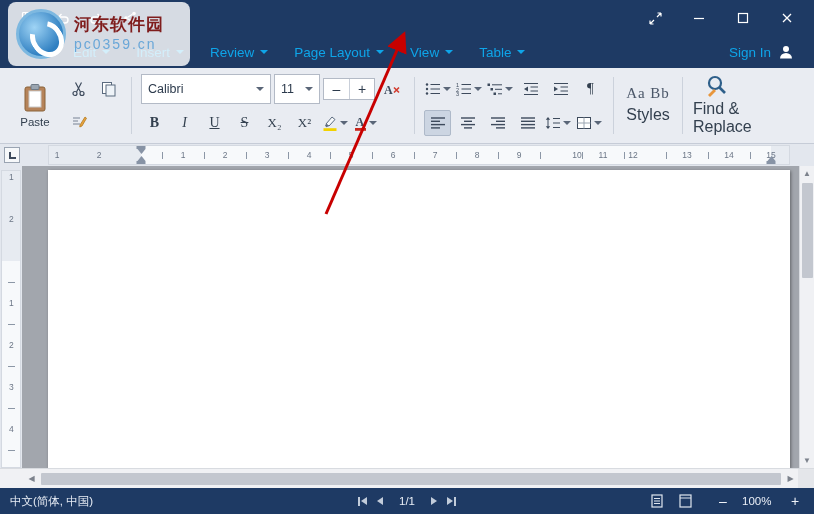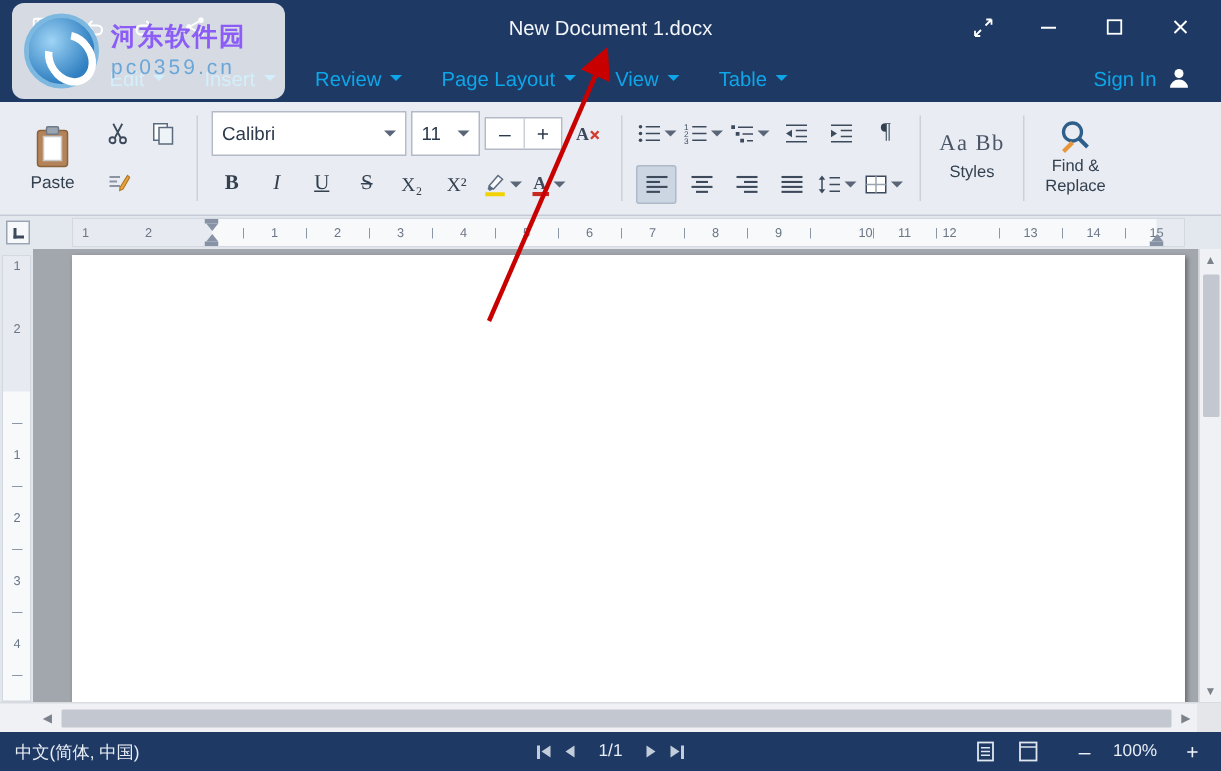--- a/index.html
+++ b/index.html
@@ -25,21 +25,21 @@
 .rbtn{min-width:27px;height:26px;display:flex;align-items:center;justify-content:center;gap:2px;border:1px solid transparent;border-radius:2px;cursor:pointer;color:#33404f}
 .rbtn.pressed{background:#ccd5e2;border-color:#aeb9c9}
 .glyph{font-size:14px;font-weight:bold;font-family:"Liberation Serif",serif}
 .combo{display:flex;align-items:center;justify-content:space-between;background:#fff;border:1px solid #b3bac6;height:30px;padding:0 6px;font-size:12.5px;cursor:pointer;color:#2c3a4c}
 .seg{display:flex;border:1px solid #b3bac6;background:#fff;height:22px}
 .seg .seg-btn{width:25px;display:flex;align-items:center;justify-content:center;font-size:14px;cursor:pointer;color:#2c3a4c}
 .seg .seg-btn + .seg-btn{border-left:1px solid #c9cfd9}
 .paste-col{display:flex;flex-direction:column;align-items:center;justify-content:center;width:52px;height:66px;border:1px solid transparent;border-radius:2px;cursor:pointer}
 .paste-col .lbl{font-size:11.5px;margin-top:3px;color:#33404f}
 .bigbtn{display:flex;flex-direction:column;align-items:center;justify-content:center;width:56px;height:66px;cursor:pointer;border:1px solid transparent;border-radius:2px}
-.bigbtn .txt{font-size:11px;text-align:center;line-height:1.15;color:#33404f}
+.bigbtn .txt{font-size:16px;text-align:left;line-height:1.15;color:#33404f}
 .styles-preview{font-family:"Liberation Serif",serif;font-size:15px;color:#4a5668;letter-spacing:1px}
 
 .ruler-strip{height:22px;background:#e3e7ee;position:relative;flex:0 0 auto}
 .tabsel{position:absolute;left:4px;top:3px;width:16px;height:16px;background:#f6f8fa;border:1px solid #9aa4b2;display:flex;align-items:center;justify-content:center;cursor:pointer}
 .tabsel i{display:block;width:7px;height:7px;border-left:2px solid #3d4a5c;border-bottom:2px solid #3d4a5c}
 .hband{position:absolute;left:48px;top:1px;width:742px;height:20px;background:#f7f9fb;border:1px solid #d4d9e1}
 .mshade{position:absolute;top:0;height:100%;background:#e7ebf1}
 .ticks{position:absolute;inset:0;background-image:repeating-linear-gradient(to right,transparent 0,transparent 20px,#8c97a6 20px,#8c97a6 21px,transparent 21px,transparent 42px);background-size:100% 7px;background-repeat:no-repeat;background-position:93px center}
 .vticks{position:absolute;inset:0;background-image:repeating-linear-gradient(to bottom,transparent 0,transparent 20px,#8c97a6 20px,#8c97a6 21px,transparent 21px,transparent 42px);background-size:7px 100%;background-repeat:no-repeat;background-position:center 91px}
 .rnum{position:absolute;font-size:8.5px;color:#6b7686;transform:translateX(-50%);top:4px}
@@ -71,21 +71,21 @@
 .ntri-r{width:0;height:0;border-top:4.5px solid transparent;border-bottom:4.5px solid transparent;border-left:6px solid #dfe6ef}
 .nbar{width:2px;height:9px;background:#dfe6ef}
 .sb-right{margin-left:auto;display:flex;align-items:center;gap:10px}
 .zoombtn{width:18px;height:18px;display:flex;align-items:center;justify-content:center;font-size:14px;cursor:pointer;color:#eef2f8}
 .viewbtn{display:flex;align-items:center;justify-content:center;width:18px;height:18px;cursor:pointer}
 
 .watermark{position:absolute;left:8px;top:2px;width:182px;height:64px;background:rgba(255,255,255,.82);border-radius:8px;display:flex;align-items:center;gap:8px;padding:4px 8px;z-index:40;pointer-events:none}
 .wm-logo{width:50px;height:50px;border-radius:50%;background:radial-gradient(circle at 35% 35%,#9fd4f5,#2f7fc1 70%);border:3px solid #7db8e0;position:relative;flex:0 0 auto}
 .wm-logo::after{content:"";position:absolute;left:12px;top:8px;width:22px;height:28px;border:5px solid #fff;border-radius:50% 50% 50% 50%;border-top-color:transparent;transform:rotate(-35deg)}
 .wm-text{display:flex;flex-direction:column;line-height:1.2}
-.wm-name{font-size:17px;font-weight:bold;color:#8b5cf6;letter-spacing:1px}
+.wm-name{font-size:17px;font-weight:bold;color:#7f1d1d;letter-spacing:1px}
 .wm-url{font-size:14px;color:#6aa7d8;letter-spacing:2px}
 .anno{position:absolute;inset:0;z-index:50;pointer-events:none}
 svg{display:block}
 </style>
 </head>
 <body>
 
 <div class="app">
 
   <div class="titlebar">
@@ -111,21 +111,20 @@
       </span>
       <span class="tbtn">
         <svg width="14" height="14">
             <circle cx="11" cy="2.5" r="1.8" fill="#fff"></circle>
             <circle cx="3" cy="7" r="1.8" fill="#fff"></circle>
             <circle cx="11" cy="11.5" r="1.8" fill="#fff"></circle>
             <path d="M4.6 6.2 L9.4 3.3 M4.6 7.8 L9.4 10.7" stroke="#fff" stroke-width="1.2"></path>
           </svg>
       </span>
     </div>
-    <div class="win-title">New Document 1.docx</div>
     <div class="wcontrols wcontrols-group" style="margin-left:auto;display:flex;align-items:center;gap:14px;padding-right:12px;">
       <span class="wc">
         <svg width="13" height="13">
             <path d="M8 5 L12 1 M12 1 h-3.5 M12 1 v3.5 M5 8 L1 12 M1 12 h3.5 M1 12 v-3.5" fill="none" stroke="#fff" stroke-width="1.2"></path>
           </svg>
       </span>
       <span class="wc">
         <svg width="12" height="12">
             <line x1="1" y1="6.5" x2="11" y2="6.5" stroke="#fff" stroke-width="1.2"></line>
           </svg>

